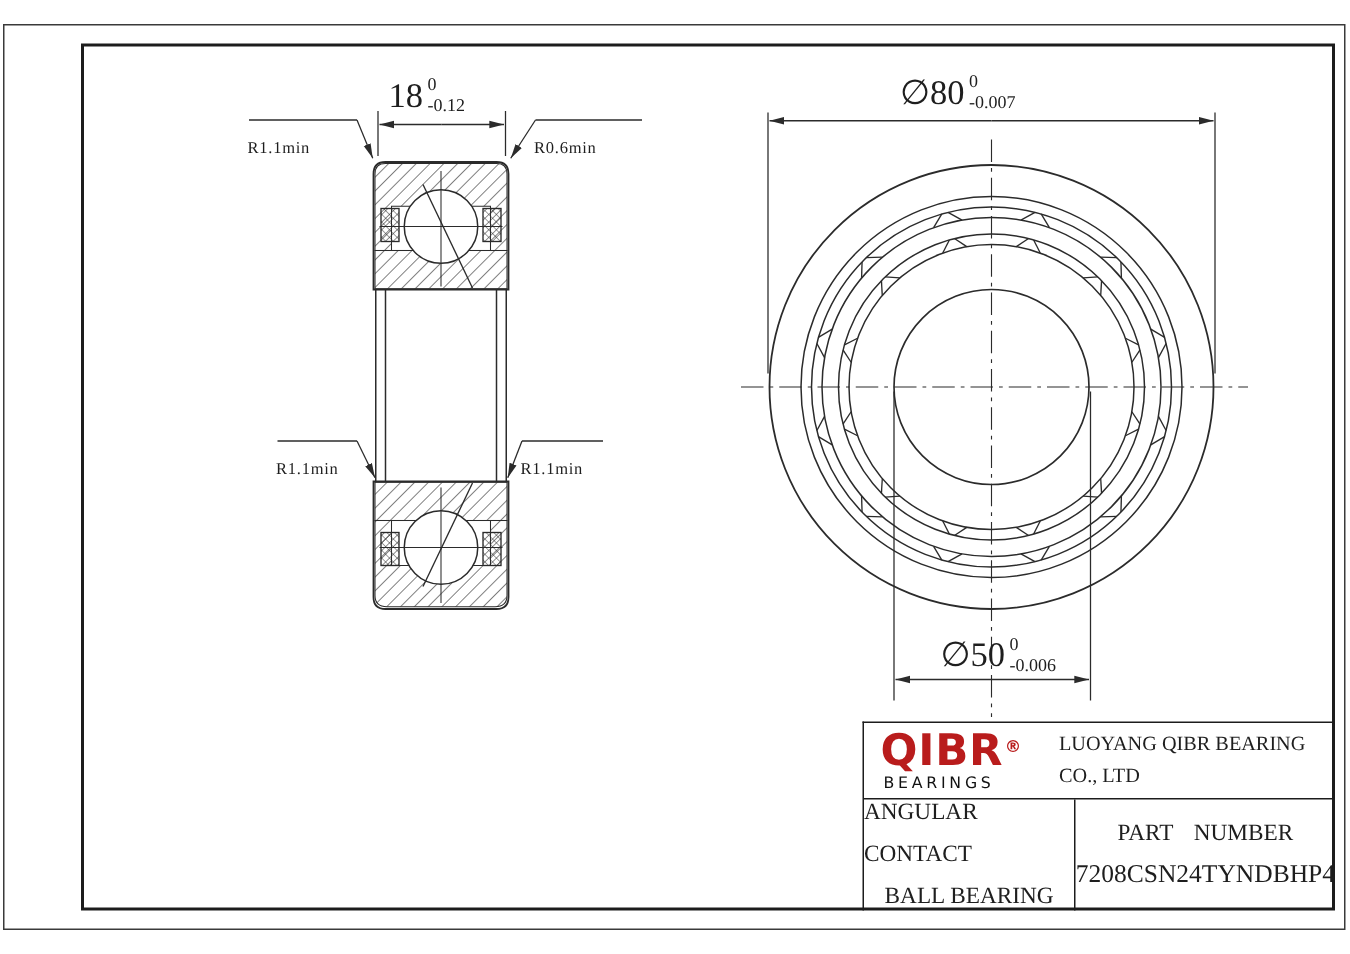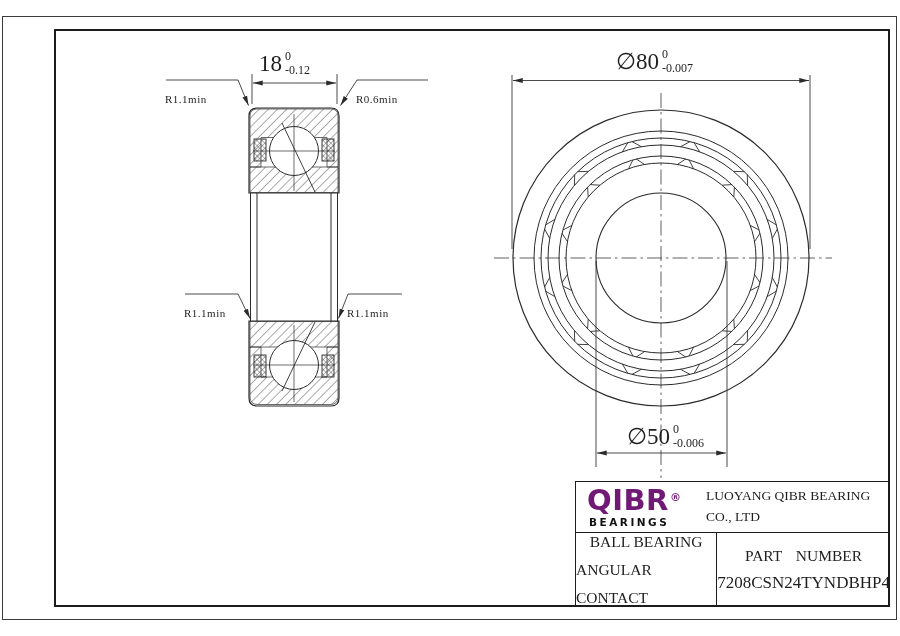--- a/index.html
+++ b/index.html
@@ -18,23 +18,23 @@
   .tol{display:flex;flex-direction:column;justify-content:center;
        font-size:12px;line-height:1.15;margin-left:3px;}
 
   
   .title-block{position:absolute;left:575px;top:481px;width:315px;height:126px;
        border-left:1.4px solid #1c1c1c;border-top:1.4px solid #1c1c1c;box-sizing:border-box;}
   .tb-row1{height:51px;border-bottom:1.4px solid #1c1c1c;box-sizing:border-box;
        display:flex;align-items:center;}
   .tb-logo{width:130px;padding-left:11px;box-sizing:border-box;}
   .logo-line{font-family:"DejaVu Sans","Liberation Sans",sans-serif;font-weight:800;
-       font-size:29px;line-height:1;letter-spacing:0.5px;color:#701a75;}
+       font-size:29px;line-height:1;letter-spacing:0.5px;color:#b91c1c;}
   .logo-reg{font-size:11px;font-weight:700;vertical-align:9px;margin-left:1px;}
-  .logo-sub{font-family:"DejaVu Sans","Liberation Sans",sans-serif;font-weight:700;
+  .logo-sub{font-family:"DejaVu Sans","Liberation Sans",sans-serif;font-weight:400;
        font-size:10.5px;letter-spacing:2.5px;color:#111;margin-top:1px;margin-left:2px;}
   .tb-company{flex:1;font-size:13.5px;line-height:1.55;}
   .tb-row2{height:73.6px;display:flex;}
   .tb-product{width:165px;border-right:1.4px solid #1c1c1c;box-sizing:border-box;
        display:flex;flex-direction:column;justify-content:center;align-items:center;
        font-size:15.5px;line-height:1.8;}
   .tb-part{flex:1;display:flex;flex-direction:column;justify-content:center;align-items:center;}
   .part-label{font-size:15.5px;word-spacing:10px;line-height:1.6;}
   .part-number{font-size:17px;line-height:1.6;}
 </style>
@@ -189,21 +189,21 @@
   <div class="lbl" style="left:347px;top:276px">R1.1min</div>
 
   <div class="dim" style="left:259px;top:50px">
     <span class="dim-main">18</span>
     <span class="tol">
       <span>0</span>
       <span>-0.12</span>
     </span>
   </div>
 
-  <div class="dim" style="left:616px;top:48px">
+  <div class="dim" style="left:600px;top:48px">
     <span class="dim-main">∅80</span>
     <span class="tol">
       <span>0</span>
       <span>-0.007</span>
     </span>
   </div>
 
   <div class="dim" style="left:627px;top:423px">
     <span class="dim-main">∅50</span>
     <span class="tol">
@@ -217,22 +217,22 @@
       <div class="tb-logo">
         <div class="logo-line"><span>QIBR</span><span class="logo-reg">®</span></div>
         <div class="logo-sub">BEARINGS</div>
       </div>
       <div class="tb-company">
         <div>LUOYANG QIBR BEARING CO., LTD</div>
       </div>
     </div>
     <div class="tb-row2">
       <div class="tb-product">
+        <div>ANGULAR CONTACT</div>
         <div>BALL BEARING</div>
-        <div>ANGULAR CONTACT</div>
       </div>
       <div class="tb-part">
         <div class="part-label">PART NUMBER</div>
         <div class="part-number">7208CSN24TYNDBHP4</div>
       </div>
     </div>
   </div>
 
 </div>
 

